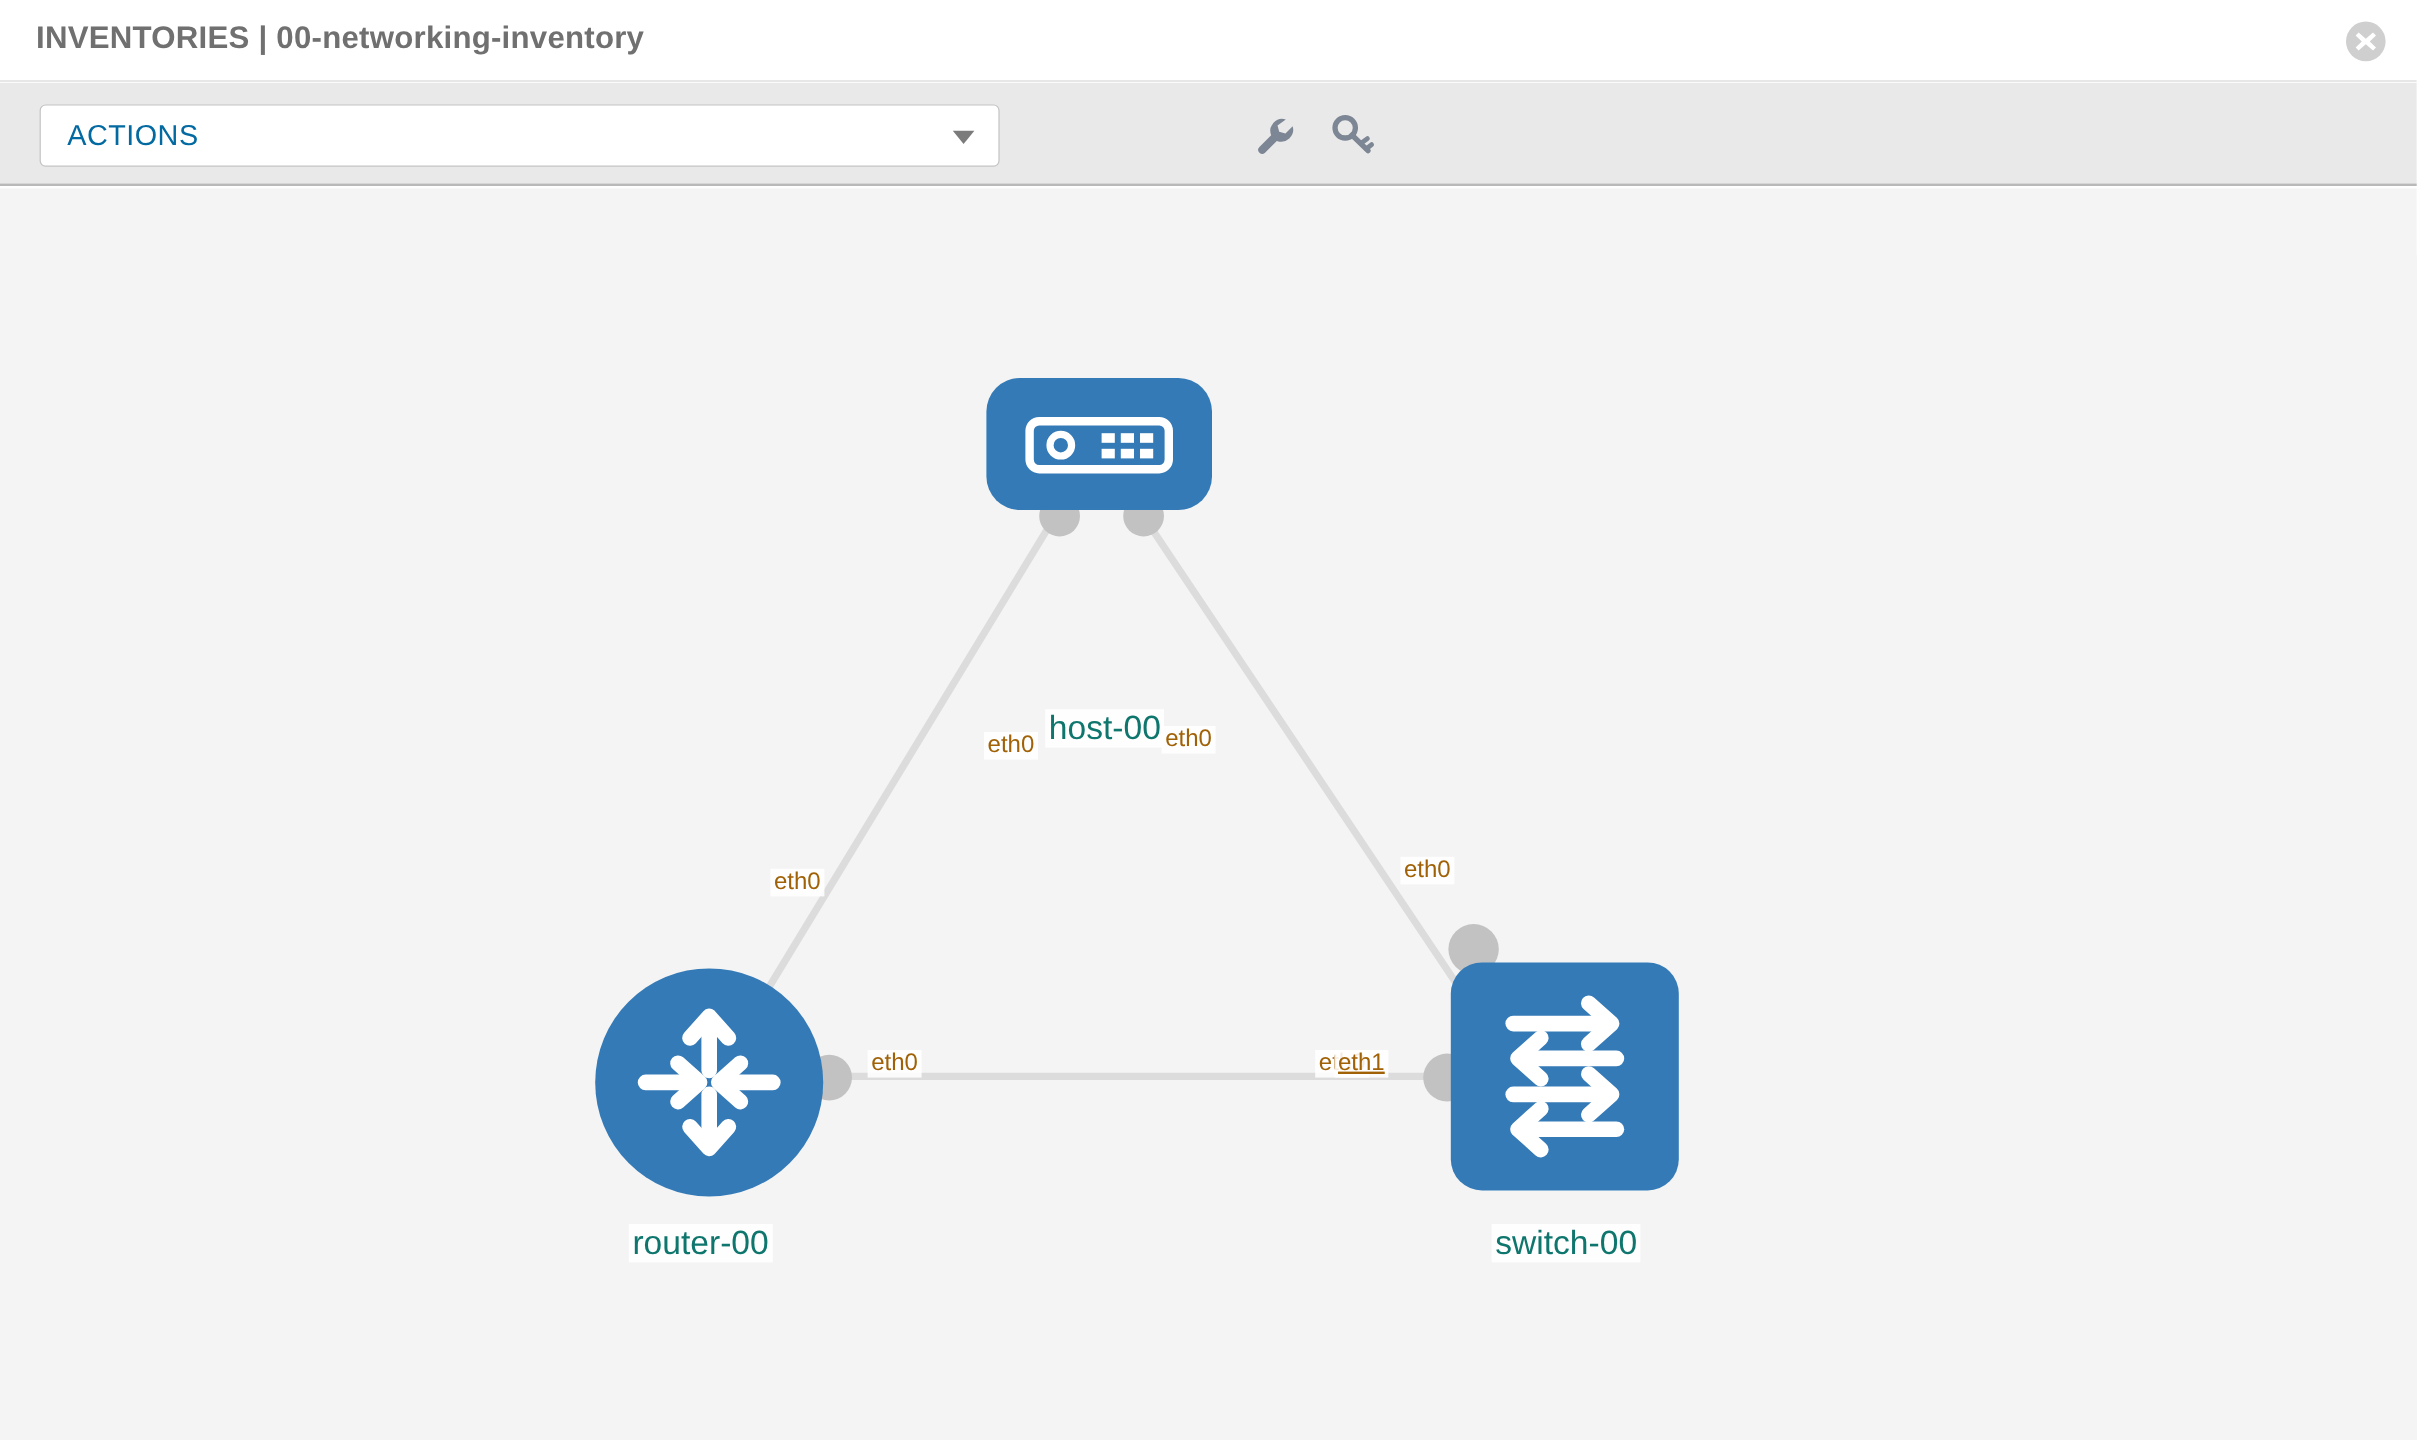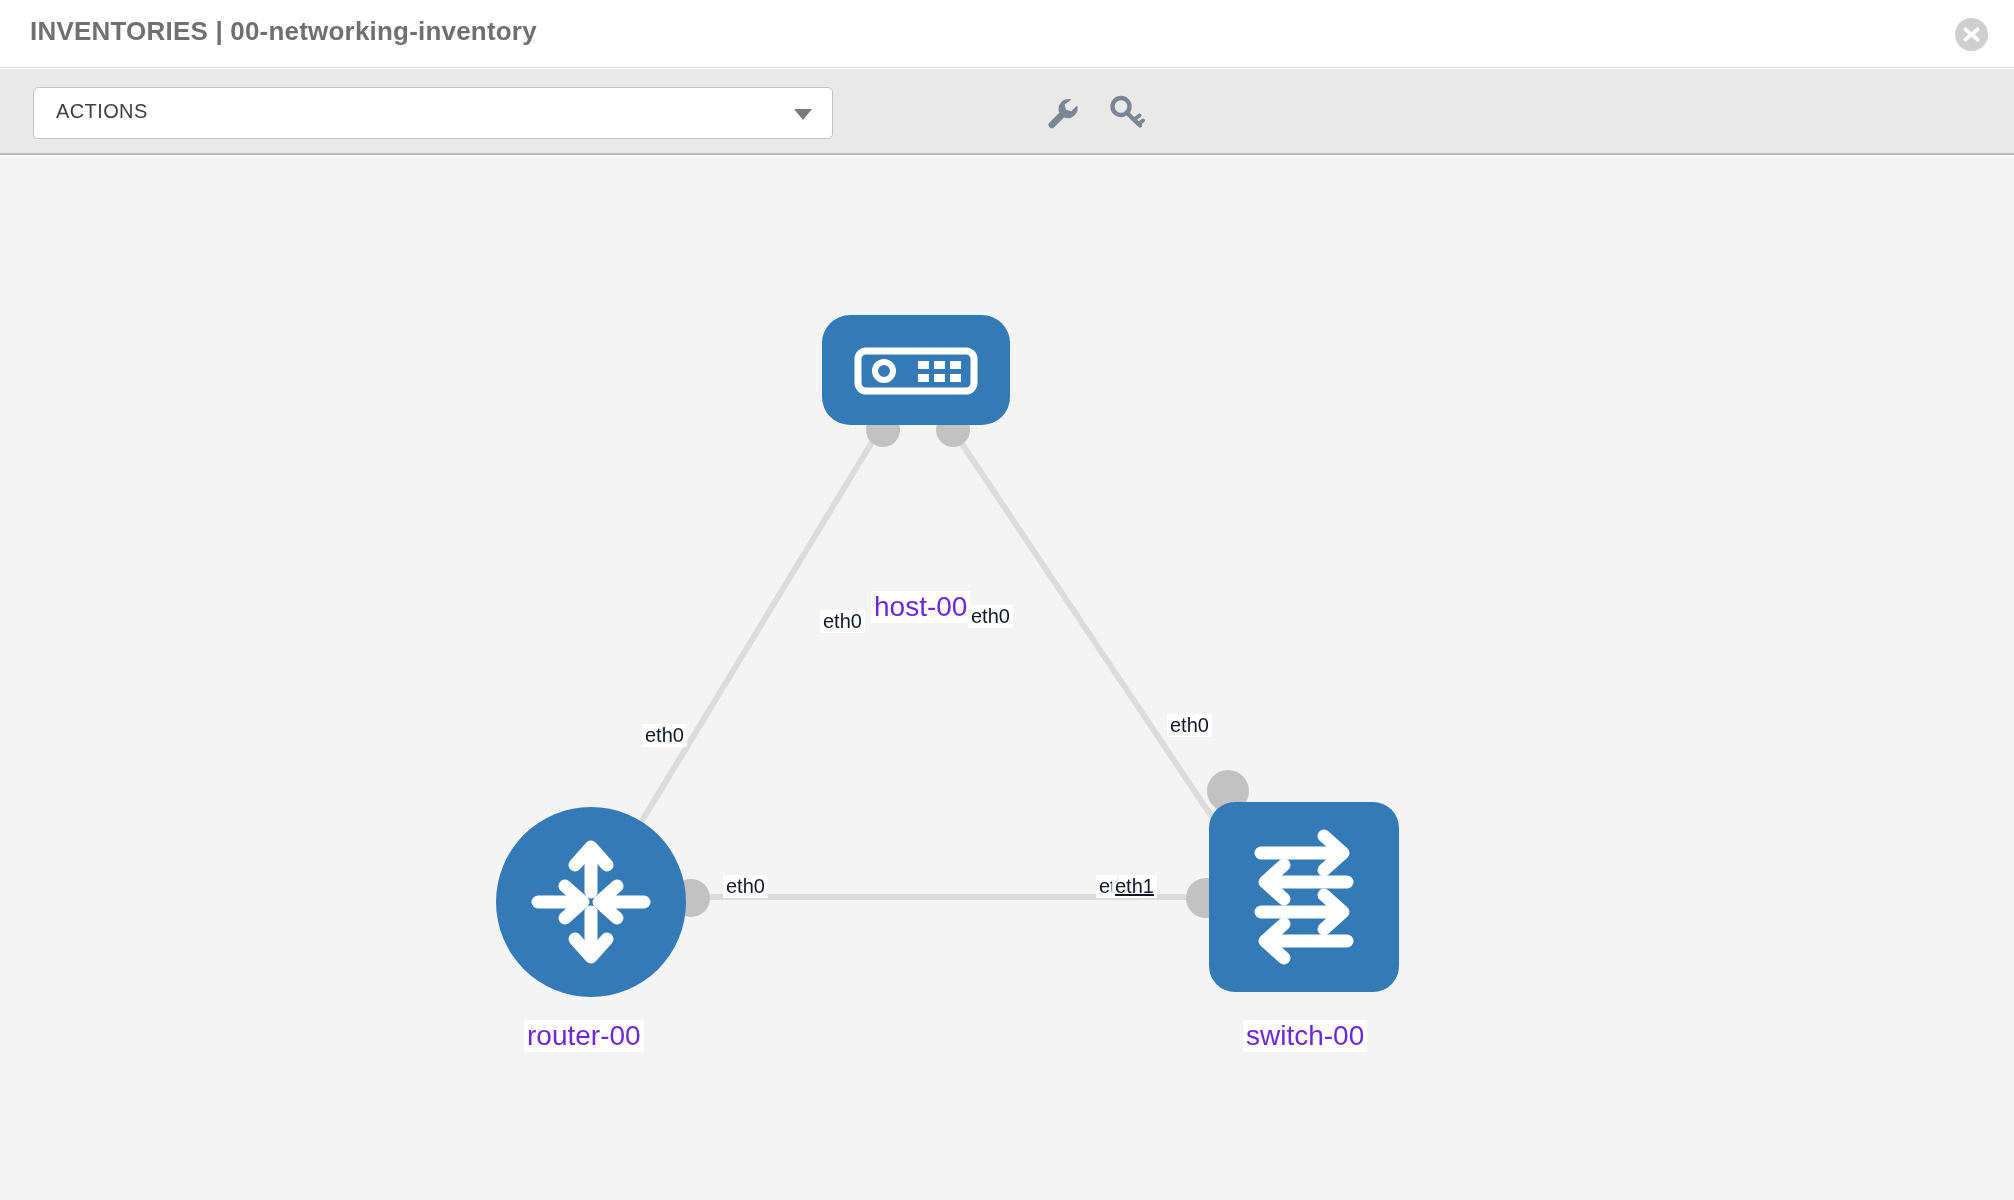--- a/index.html
+++ b/index.html
@@ -66,22 +66,22 @@
     width: 800px;
     height: 52px;
     background: #ffffff;
     border: 1px solid #c3c3c3;
     border-radius: 5px;
   }
   .actions-select .sel-label {
     position: absolute;
     left: 22px;
     top: 12px;
-    font-size: 20px;
-    color: #404040;
+    font-size: 24px;
+    color: #0369a1;
     letter-spacing: 0.4px;
   }
   .caret {
     position: absolute;
     right: 20px;
     top: 21px;
     width: 0; height: 0;
     border-left: 9px solid transparent;
     border-right: 9px solid transparent;
     border-top: 11px solid #7b7b7b;
@@ -155,29 +155,29 @@
 
   .conn-dot {
     position: absolute;
     background: #c2c2c2;
     border-radius: 50%;
   }
 
   .node-label {
     position: absolute;
     font-size: 28px;
-    color: #6d28d9;
+    color: #0f766e;
     background: rgba(255,255,255,0.88);
     padding: 0 3px;
     white-space: nowrap;
   }
   .port-label {
     position: absolute;
     font-size: 20px;
-    color: #0f172a;
+    color: #a16207;
     background: rgba(255,255,255,0.88);
     padding: 0 3px;
     white-space: nowrap;
   }
 </style>
 </head>
 <body>
 
 <div id="app">
 

